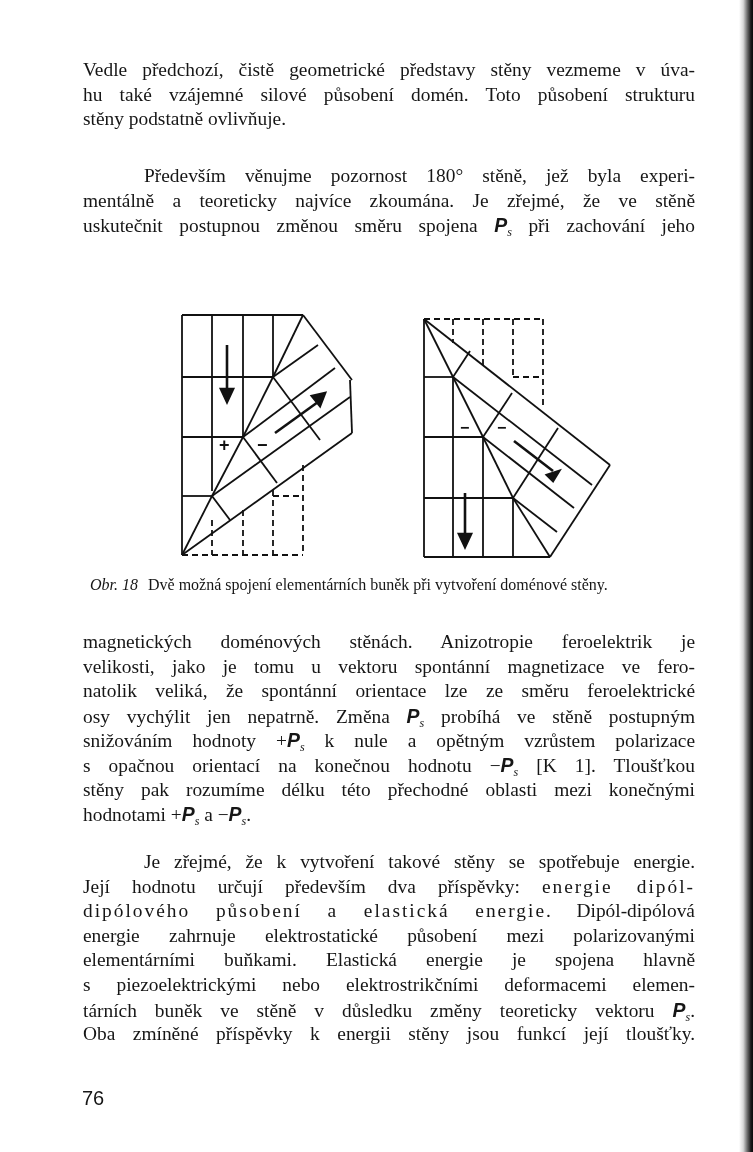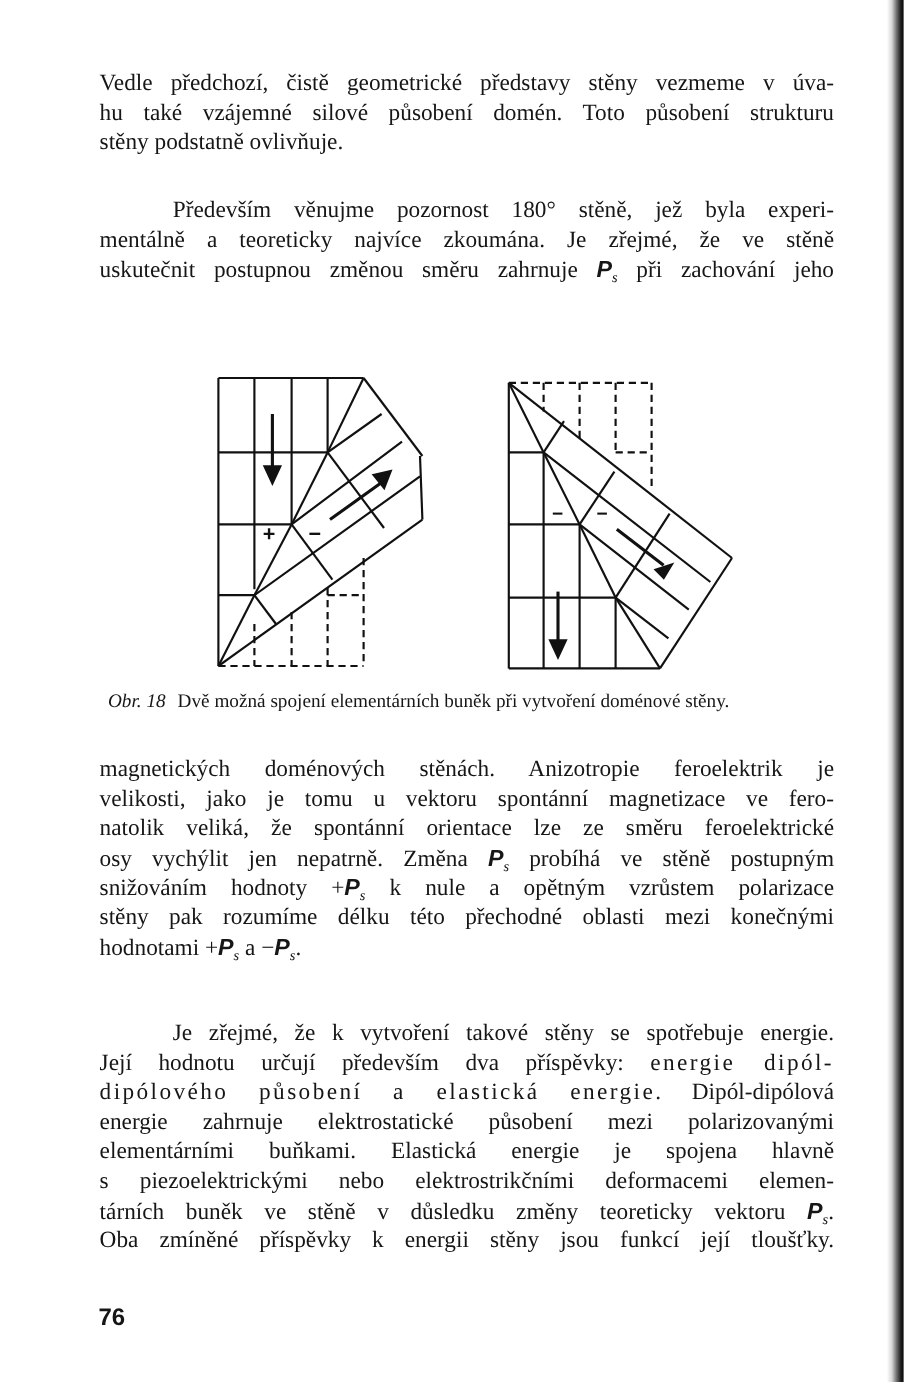--- a/index.html
+++ b/index.html
@@ -33,38 +33,38 @@
     }
     .figure svg { position: absolute; }
     .caption {
       position: absolute; top: 576px; left: 90px; width: 600px;
       font-size: 16px; white-space: nowrap;
     }
     .caption .label { font-style: italic; margin-right: 6px; }
     .page-number {
       position: absolute; top: 1087px; left: 82px;
       font-family: "Liberation Sans", "DejaVu Sans", sans-serif;
-      font-weight: bold; font-size: 20px;
+      font-weight: normal; font-size: 20px;
     }
   </style>
 </head>
 <body>
 
 <div class="page-edge"></div>
 
 <div class="text-block" id="block1">
   <span class="line">Vedle předchozí, čistě geometrické představy stěny vezmeme v úva-</span>
   <span class="line">hu také vzájemné silové působení domén. Toto působení strukturu</span>
   <span class="line last">stěny podstatně ovlivňuje.</span>
 </div>
 
 <div class="text-block" id="block2">
   <span class="line indent">Především věnujme pozornost 180° stěně, jež byla experi-</span>
   <span class="line">mentálně a teoreticky najvíce zkoumána. Je zřejmé, že ve stěně</span>
-  <span class="line"><span>uskutečnit postupnou změnou směru zahrnuje </span><span class="ps"><span>P</span><sub>s</sub></span><span> při zachování jeho</span></span>
+  <span class="line"><span>uskutečnit postupnou změnou směru spojena </span><span class="ps"><span>P</span><sub>s</sub></span><span> při zachování jeho</span></span>
 </div>
 
 <div class="figure">
 
   <svg width="200" height="265" viewBox="0 0 200 265" style="left:0;top:0;">
     <g stroke="#111" stroke-width="1.8" fill="none">
 
       <line x1="12" y1="10" x2="12" y2="250"></line>
       <line x1="12" y1="10" x2="133" y2="10"></line>
       <line x1="42" y1="10" x2="42" y2="186"></line>
@@ -165,20 +165,21 @@
   <span class="label">Obr. 18</span>
   <span>Dvě možná spojení elementárních buněk při vytvoření doménové stěny.</span>
 </div>
 
 <div class="text-block" id="block3">
   <span class="line">magnetických doménových stěnách. Anizotropie feroelektrik je</span>
   <span class="line">velikosti, jako je tomu u vektoru spontánní magnetizace ve fero-</span>
   <span class="line">natolik veliká, že spontánní orientace lze ze směru feroelektrické</span>
   <span class="line"><span>osy vychýlit jen nepatrně. Změna </span><span class="ps"><span>P</span><sub>s</sub></span><span> probíhá ve stěně postupným</span></span>
   <span class="line"><span>snižováním hodnoty +</span><span class="ps"><span>P</span><sub>s</sub></span><span> k nule a opětným vzrůstem polarizace</span></span>
+  <span class="line"><span>s opačnou orientací na konečnou hodnotu −</span><span class="ps"><span>P</span><sub>s</sub></span><span> [K 1]. Tloušťkou</span></span>
   <span class="line">stěny pak rozumíme délku této přechodné oblasti mezi konečnými</span>
   <span class="line last"><span>hodnotami +</span><span class="ps"><span>P</span><sub>s</sub></span><span> a −</span><span class="ps"><span>P</span><sub>s</sub></span><span>.</span></span>
 </div>
 
 <div class="text-block" id="block4">
   <span class="line indent">Je zřejmé, že k vytvoření takové stěny se spotřebuje energie.</span>
   <span class="line"><span>Její hodnotu určují především dva příspěvky: </span><span class="spaced">energie dipól-</span></span>
   <span class="line"><span class="spaced">dipólového působení a elastická energie.</span><span> Dipól-dipólová</span></span>
   <span class="line">energie zahrnuje elektrostatické působení mezi polarizovanými</span>
   <span class="line">elementárními buňkami. Elastická energie je spojena hlavně</span>

